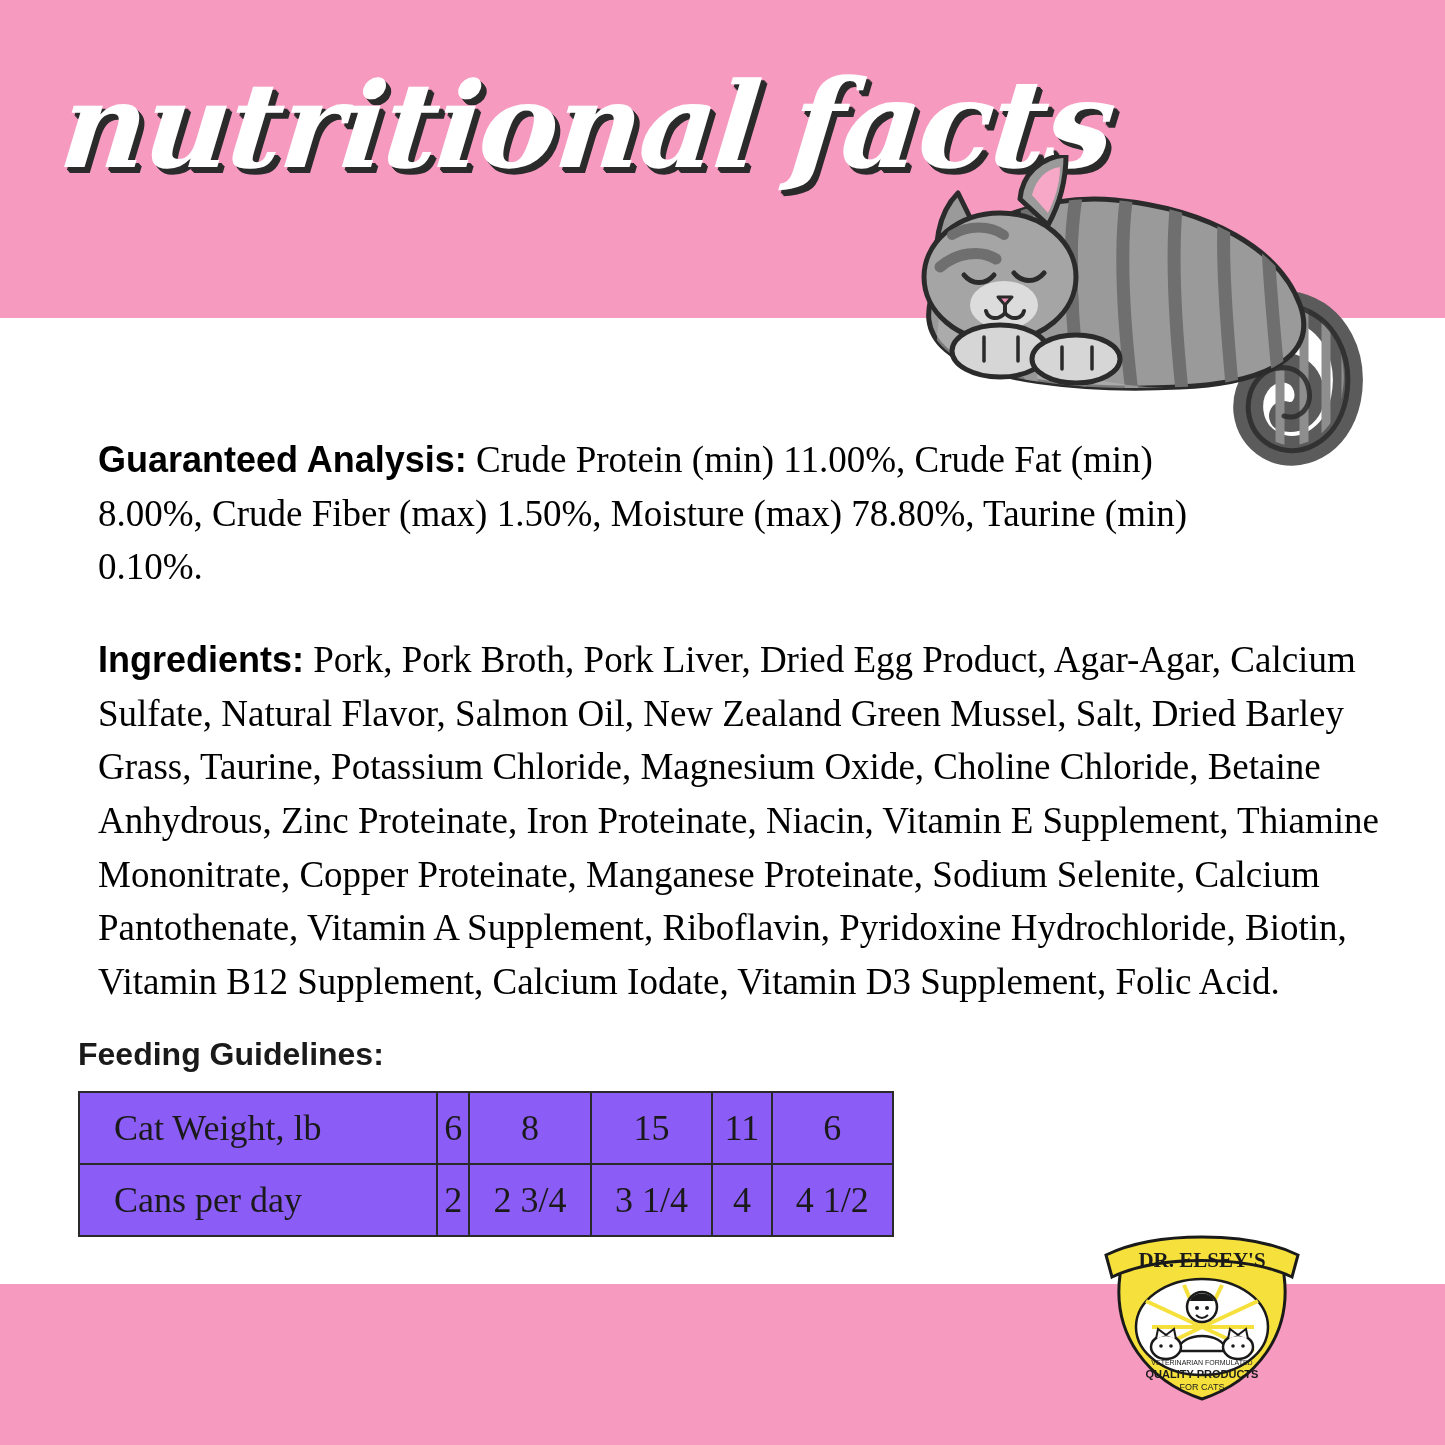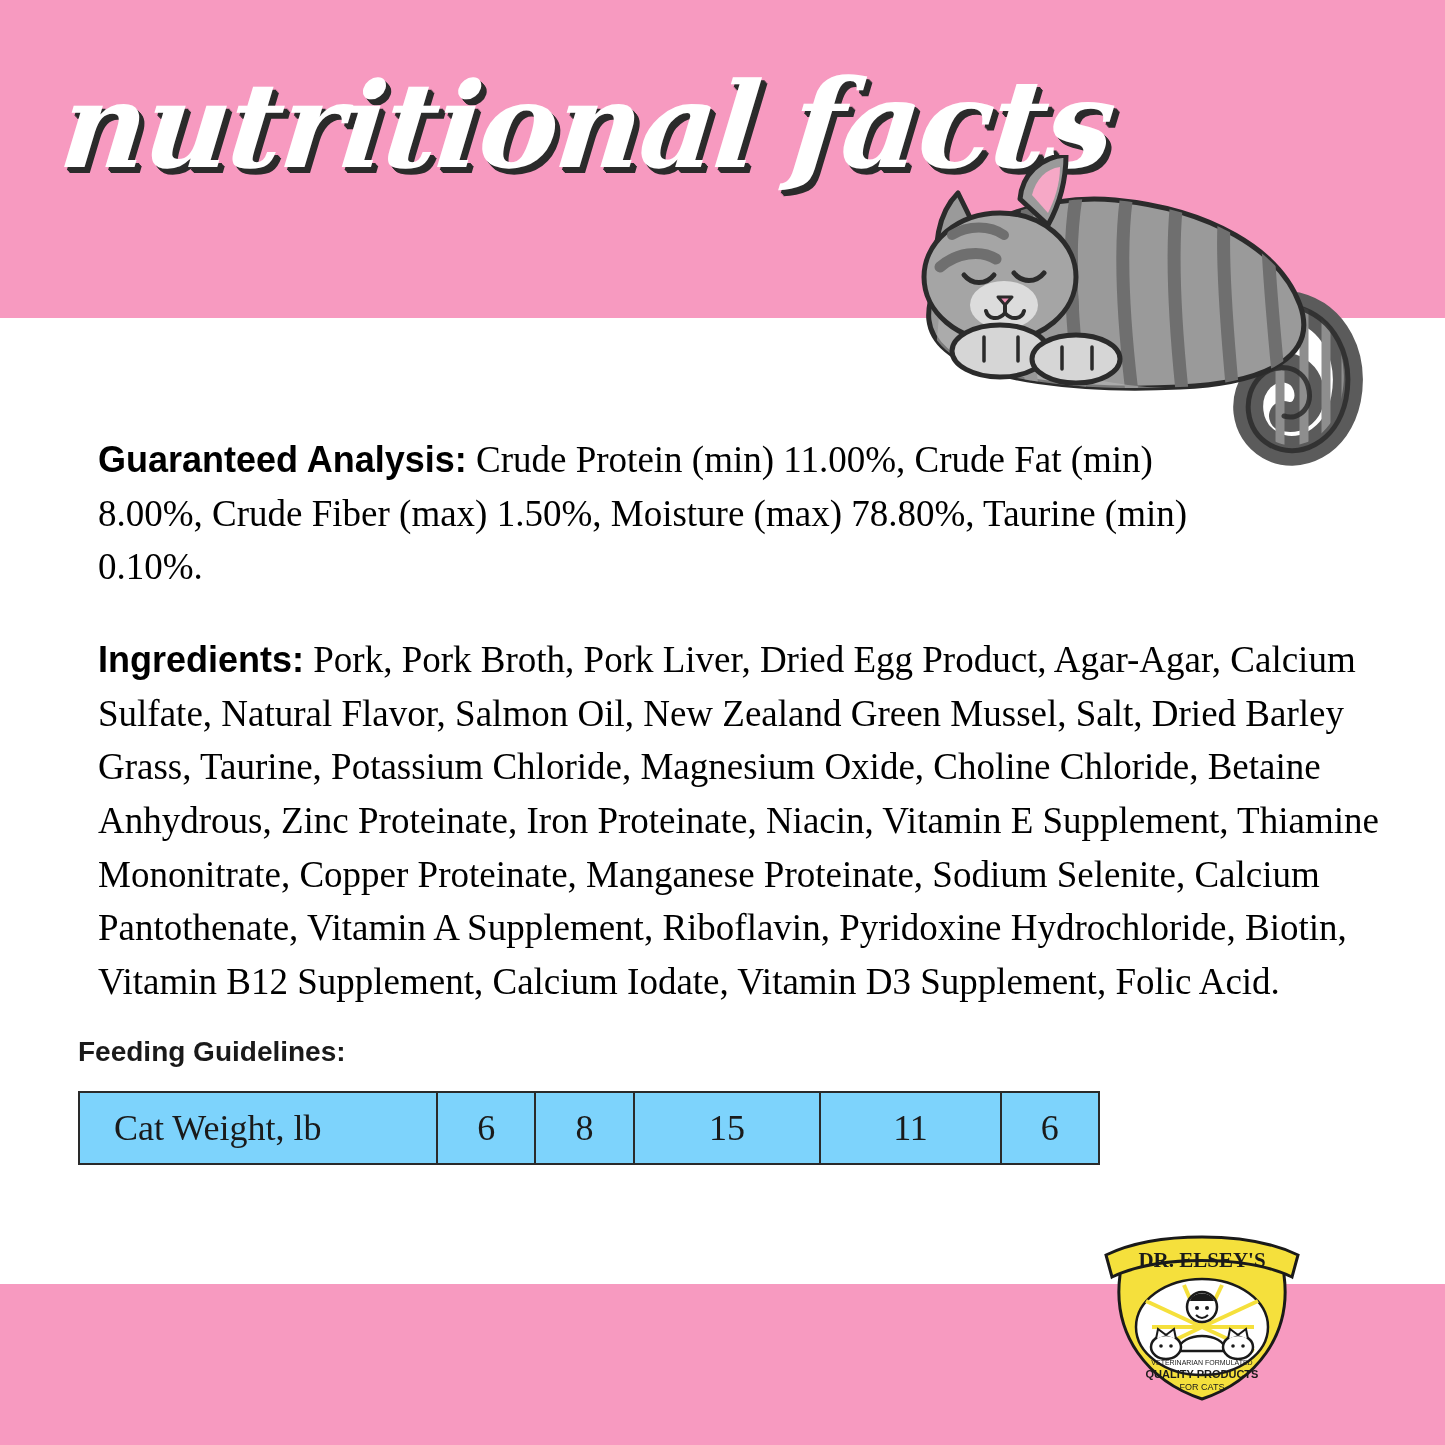--- a/index.html
+++ b/index.html
@@ -90,32 +90,32 @@
   #ing {
     top: 278px;
     width: 1305px;
   }
   #feed-label {
     position: absolute;
     left: 78px;
     top: 718px;
     font-family: "Liberation Sans", sans-serif;
     font-weight: bold;
-    font-size: 28px;
+    font-size: 32px;
     color: #1a1a1a;
   }
 
   
   table.feeding {
     position: absolute;
     left: 78px;
     top: 773px;
     border-collapse: collapse;
-    width: 1022px;
-    background: #7dd3fc;
+    width: 816px;
+    background: #8b5cf6;
     padding-left: 16px;
   }
   table.feeding td {
     border: 2px solid #2a2a2a;
     font-size: 36px;
     color: #1a1a1a;
     text-align: center;
     height: 62px;
     padding: 4px 0;
   }
@@ -226,20 +226,28 @@
   <table class="feeding">
     <tbody>
       <tr>
         <td class="rowhead">Cat Weight, lb</td>
         <td>6</td>
         <td>8</td>
         <td>15</td>
         <td>11</td>
         <td>6</td>
       </tr>
+      <tr>
+        <td class="rowhead">Cans per day</td>
+        <td>2</td>
+        <td>2 3/4</td>
+        <td>3 1/4</td>
+        <td>4</td>
+        <td>4 1/2</td>
+      </tr>
     </tbody>
   </table>
 </div>
 
 <div class="footbar"></div>
 
 <div class="logo">
   <svg viewBox="0 0 212 190" width="212" height="190" xmlns="http://www.w3.org/2000/svg">
 
     <path d="M16,44 C60,22 152,22 196,44 L188,60 C196,120 160,166 106,184 C52,166 16,120 24,60 Z" fill="#f5e03c" stroke="#1a1a1a" stroke-width="3"></path>

